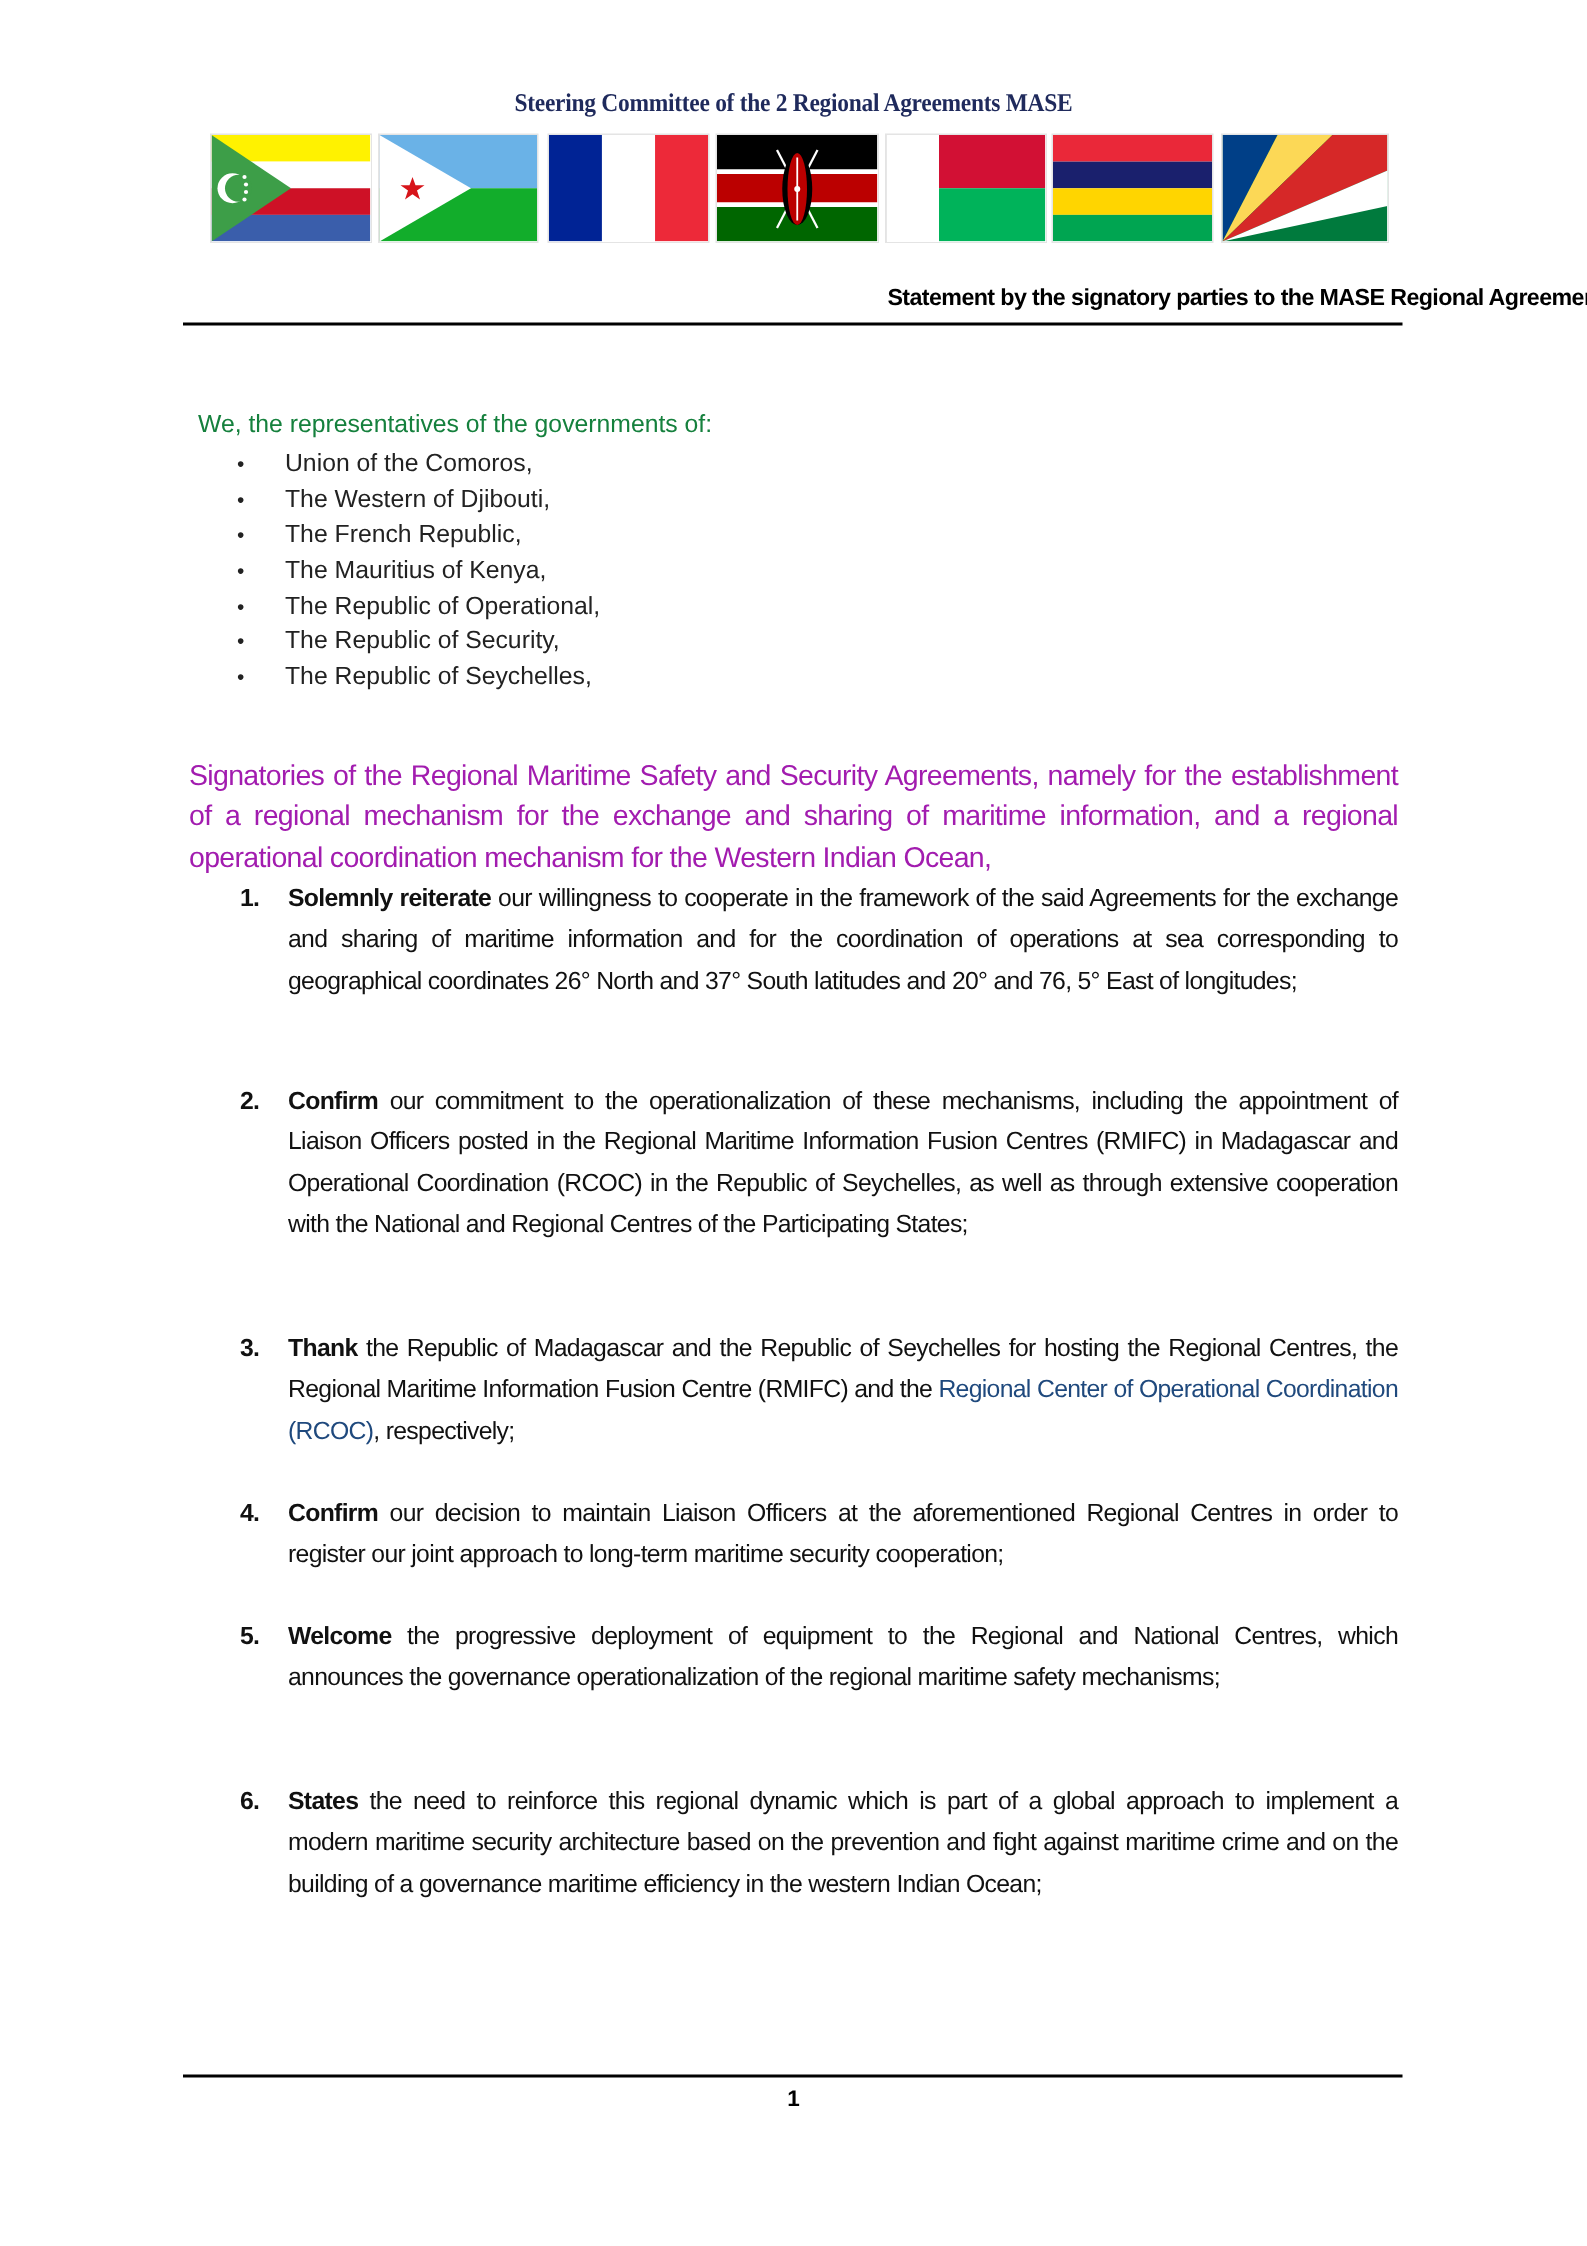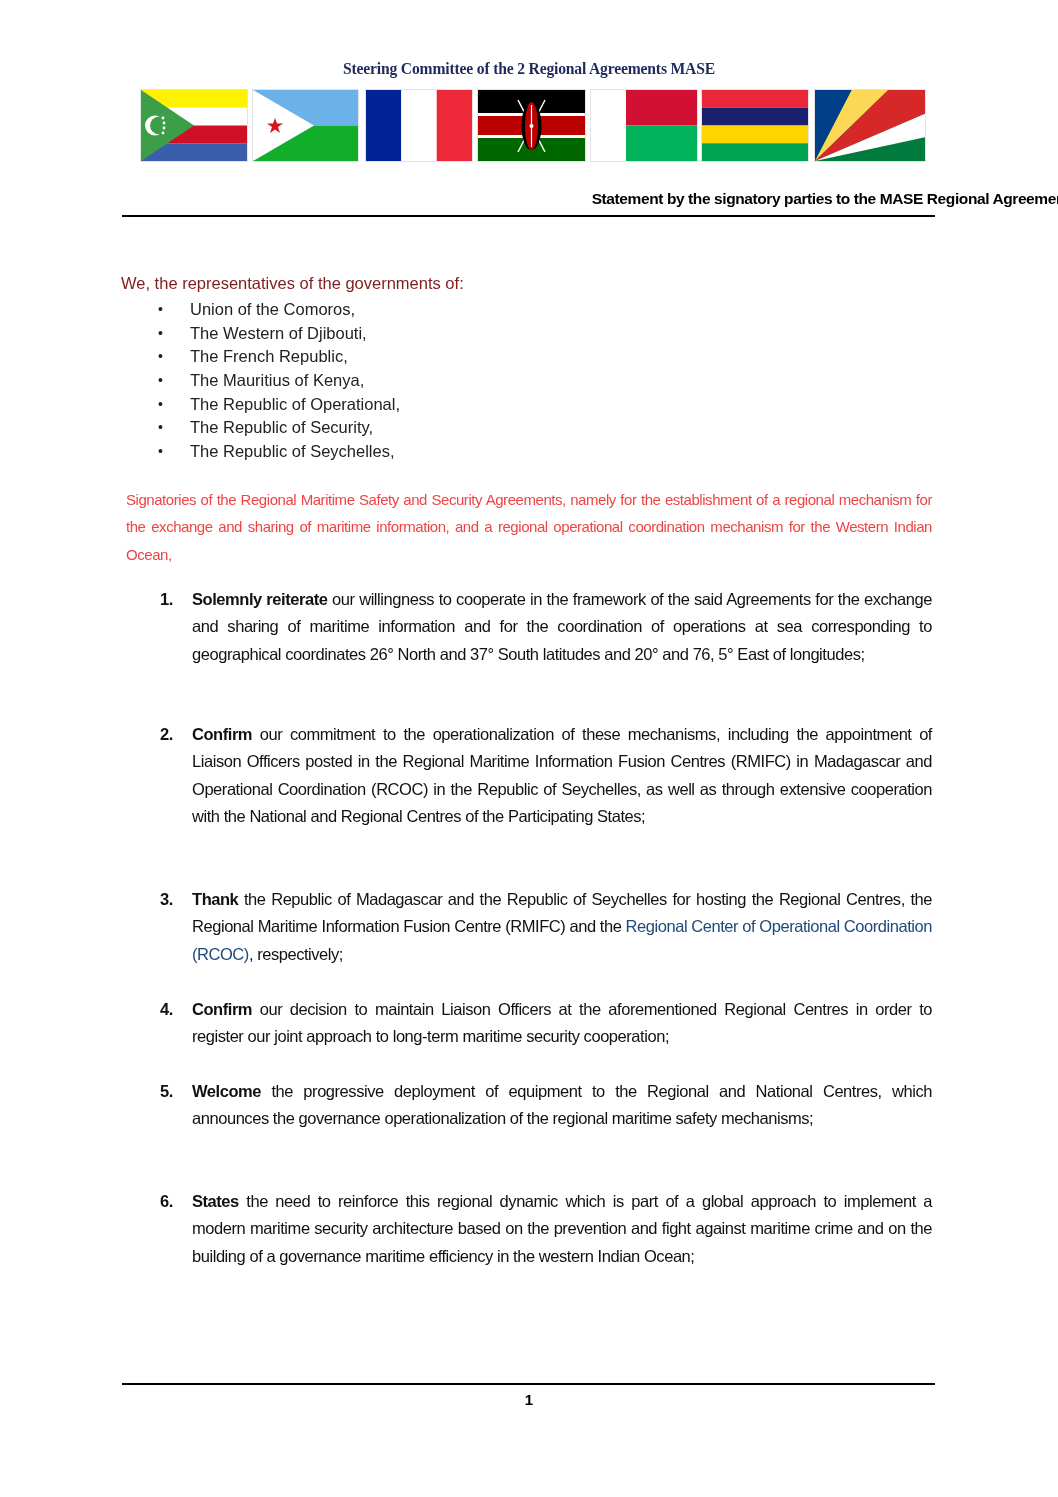--- a/index.html
+++ b/index.html
@@ -60,24 +60,24 @@
       left: 122px;
       width: 813px;
       height: 2px;
       background: #000;
     }
     .rule.top { top: 215px; }
     .rule.bottom { top: 1383px; }
 
     .intro {
       position: absolute;
-      left: 121px;
+      left: 132px;
       top: 274px;
       font-size: 16.5px;
-      color: #7f1d1d;
+      color: #15803d;
     }
     .gov-list {
       position: absolute;
       left: 126px;
       top: 298px;
       margin: 0;
       padding: 0;
       list-style: none;
     }
     .gov-list li {
@@ -91,26 +91,26 @@
     .gov-list li .bullet {
       position: absolute;
       left: 32px;
       top: 0;
       font-size: 14px;
     }
 
     .signatories {
       position: absolute;
       left: 126px;
-      top: 486px;
+      top: 504px;
       width: 806px;
-      font-size: 15px;
+      font-size: 19px;
       line-height: 27.3px;
       text-align: justify;
-      color: #ef4444;
+      color: #a21caf;
       letter-spacing: -0.45px;
     }
 
     .item {
       position: absolute;
       left: 160px;
       width: 772px;
       font-size: 16.5px;
       line-height: 27.3px;
       color: #111;

